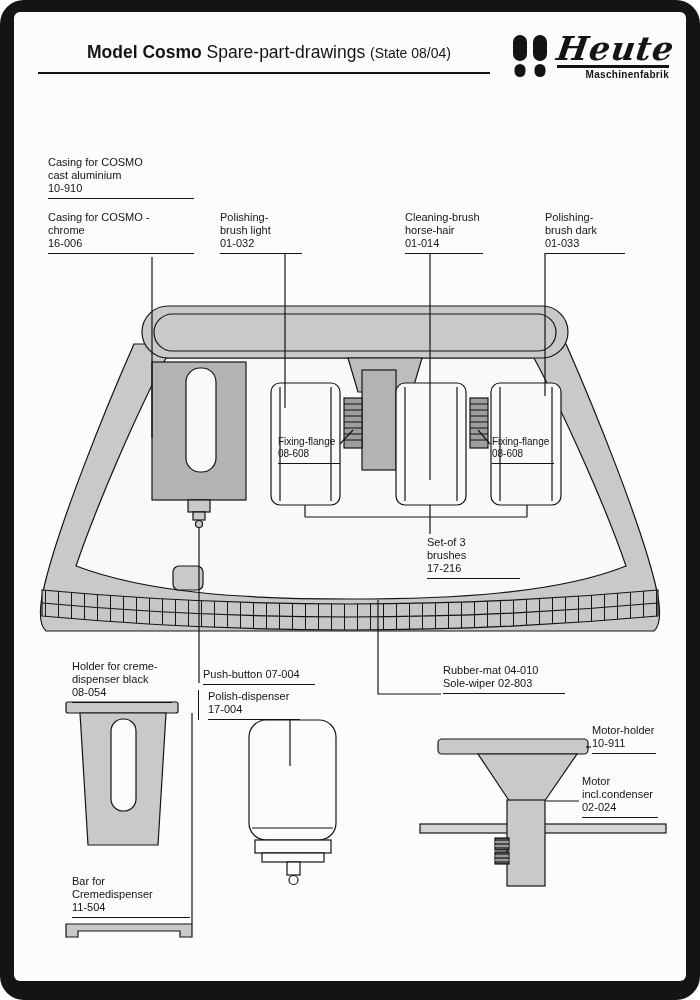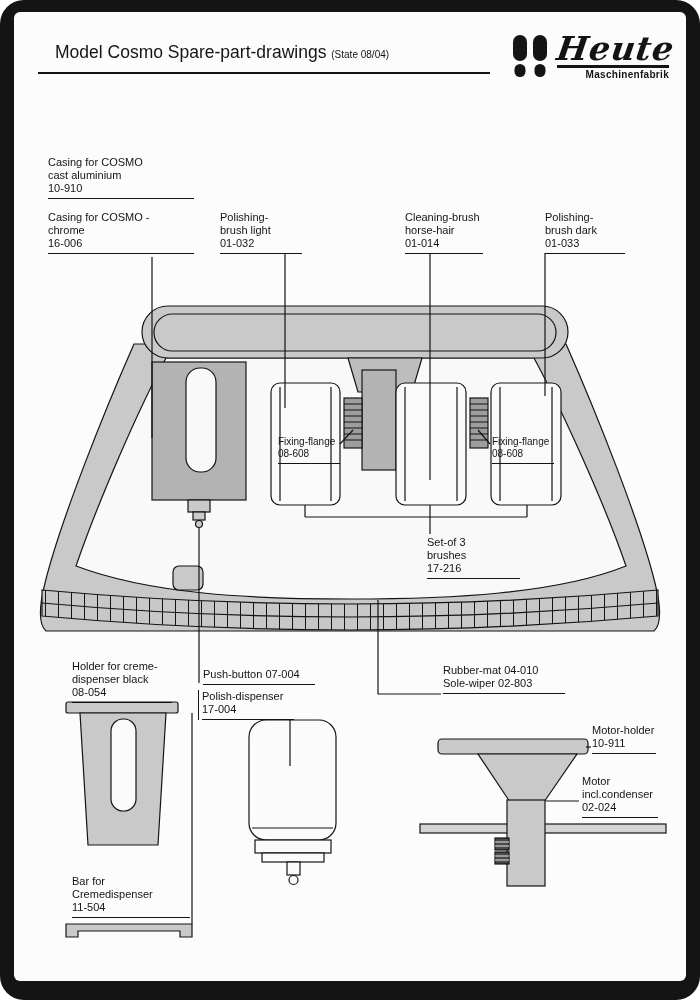--- a/index.html
+++ b/index.html
@@ -8,23 +8,23 @@
     background:#ffffff;
     font-family:"Liberation Sans", sans-serif;
     color:#141414;
   }
   .frame { position:absolute; inset:0; background:#141414; border-radius:24px; z-index:0; }
   .page  { position:absolute; left:14px; top:12px; width:672px; height:969px;
            background:#fcfcfc; border-radius:6px; z-index:1; }
 
   
   .header-title { position:absolute; left:55px; top:42px; z-index:3; font-size:17.5px; white-space:nowrap; }
-  .t-bold { font-weight:normal; }
+  .t-bold { font-weight:bold;margin-left:32px; }
   .t-reg  { font-weight:normal; }
-  .t-state{ font-size:10px; }
+  .t-state{ font-size:14px; }
   .header-rule { position:absolute; left:38px; top:72px; width:452px; height:2px; background:#141414; z-index:3; }
 
   
   .logo { position:absolute; left:512px; top:34px; z-index:3; display:flex; gap:5px; align-items:flex-start; }
   .logo-right { width:112px; }
   .heute-script {
     font-family:"DejaVu Serif", serif; font-style:italic; font-weight:bold;
     font-size:33px; line-height:30px; letter-spacing:1px; transform:skewX(-8deg);
     white-space:nowrap;
   }
@@ -32,21 +32,21 @@
   .logo-sub { font-size:10px; font-weight:bold; text-align:right; letter-spacing:0.3px; margin-top:1px; }
 
   
   svg.drawing { position:absolute; left:0; top:0; width:700px; height:1000px; z-index:2; pointer-events:none; }
 
   
   .label { position:absolute; z-index:3; font-size:11px; line-height:13px; color:#141414; }
   .label .part, .label .part-inline { font-weight:normal; }
   .label .rule { border-bottom:1.6px solid #141414; margin-top:3px; }
   .label.small { font-size:10px; line-height:12px; }
-  .label.boxed { border-left:1.6px solid #141414; padding-left:3px; }
+  .label.boxed { border-left:1.6px solid #141414; padding-left:9px; }
 </style>
 </head>
 <body>
 
 <div class="frame"></div>
 <div class="page"></div>
 
 <div class="header-title">
   <span class="t-bold">Model Cosmo</span>
   <span class="t-reg">Spare-part-drawings</span>

